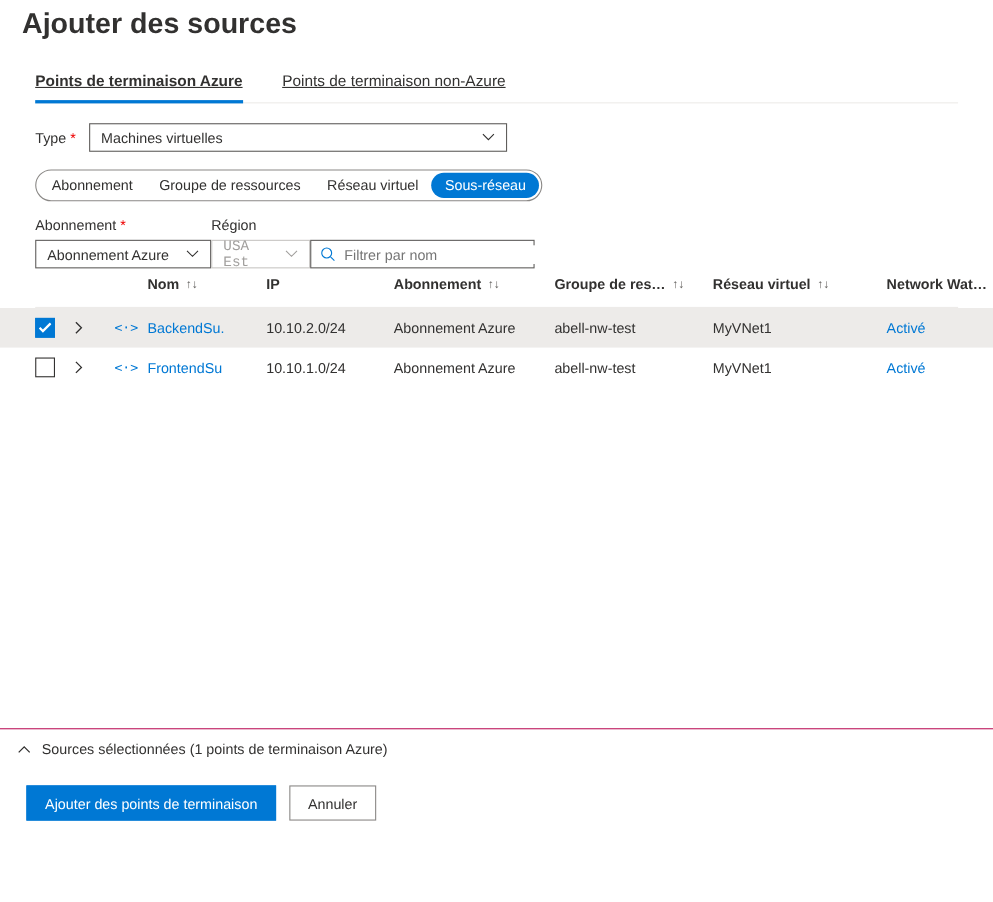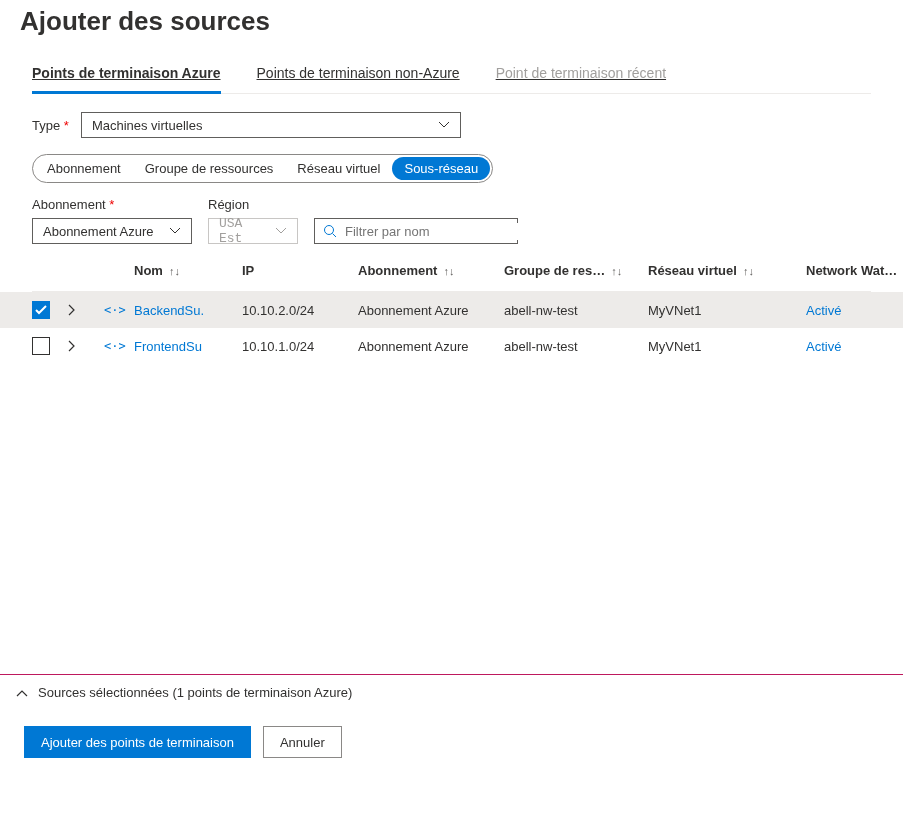--- a/index.html
+++ b/index.html
@@ -67,21 +67,21 @@
     padding: 2px 2px;
     margin-bottom: 14px;
   }
   .pill {
     padding: 4px 12px;
     font-size: 13px;
     border-radius: 14px;
     cursor: pointer;
   }
   .pill.selected { background: #0078d4; color: #fff; }
-  .filters { display: flex; gap: 16px; align-items: flex-end; margin-bottom: 12px; }
+  .filters { display: flex; align-items: flex-end; margin-bottom: 0; }
   .filter-group { display: flex; flex-direction: column; gap: 6px; }
   .search {
     border: 1px solid #605e5c;
     height: 26px;
     width: 204px;
     display: flex;
     align-items: center;
     padding: 0 8px;
     gap: 6px;
   }
@@ -131,21 +131,20 @@
 </head>
 <body>
 
 <div class="page">
   <h1>Ajouter des sources</h1>
 
   <div class="content">
     <div class="tabs">
       <div class="tab active">Points de terminaison Azure</div>
       <div class="tab">Points de terminaison non-Azure</div>
-      <div class="tab disabled">Point de terminaison récent</div>
     </div>
 
 
     <div class="row">
       <span class="label">
         <span>Type</span> <span class="req">*</span>
       </span>
       <div class="dropdown" style="width:380px">
         <span>Machines virtuelles</span>
         <span class="chev">

